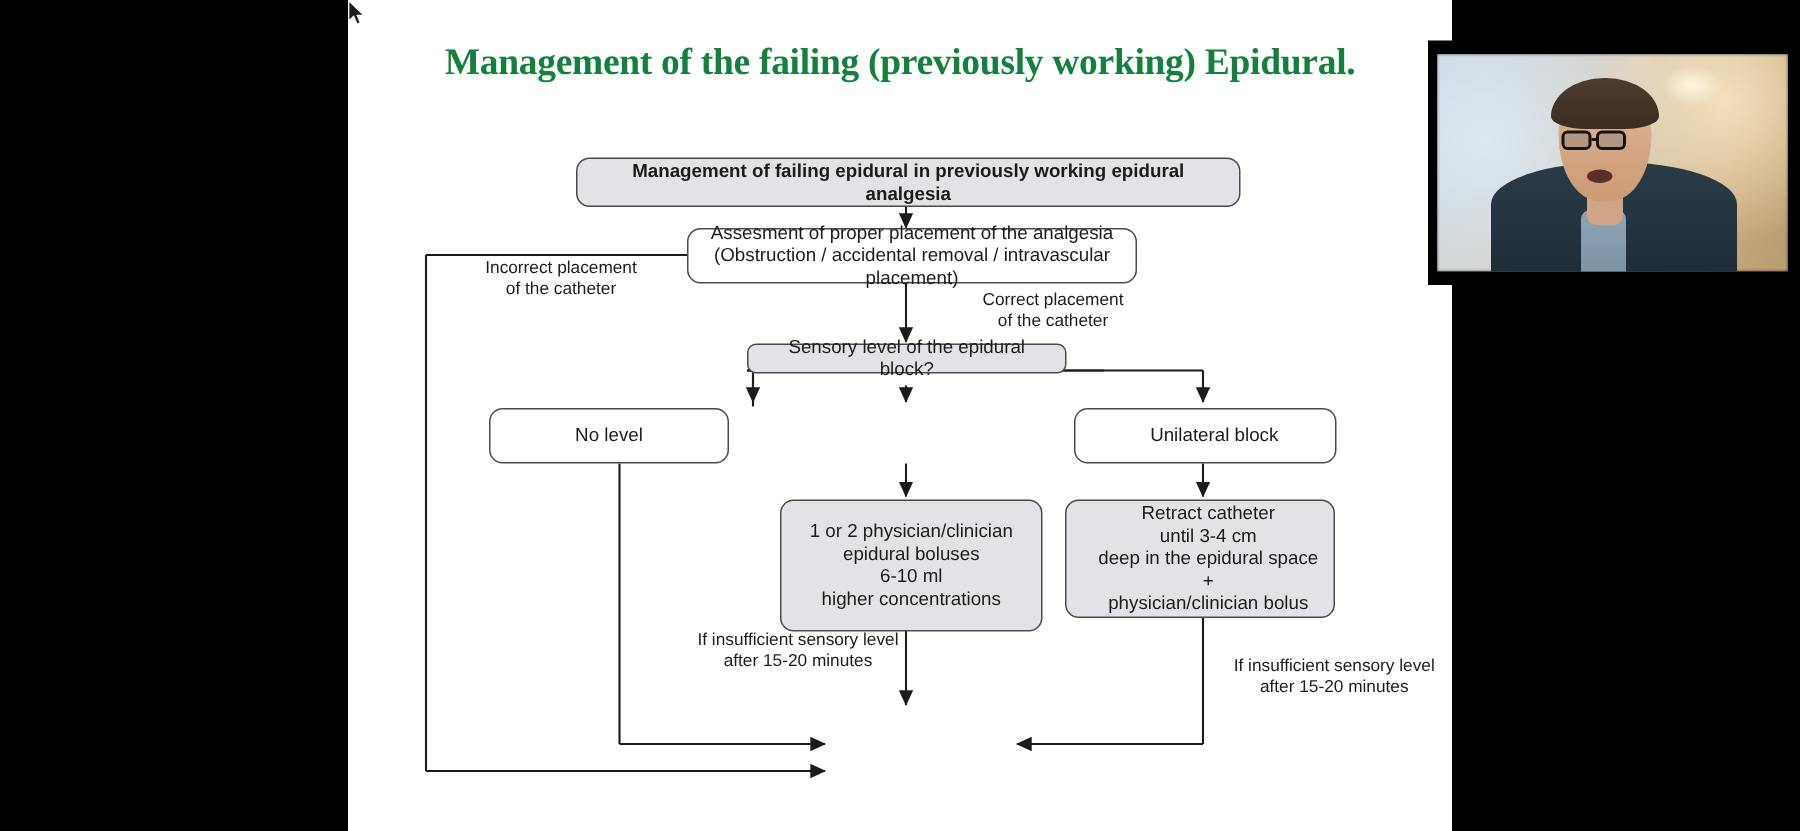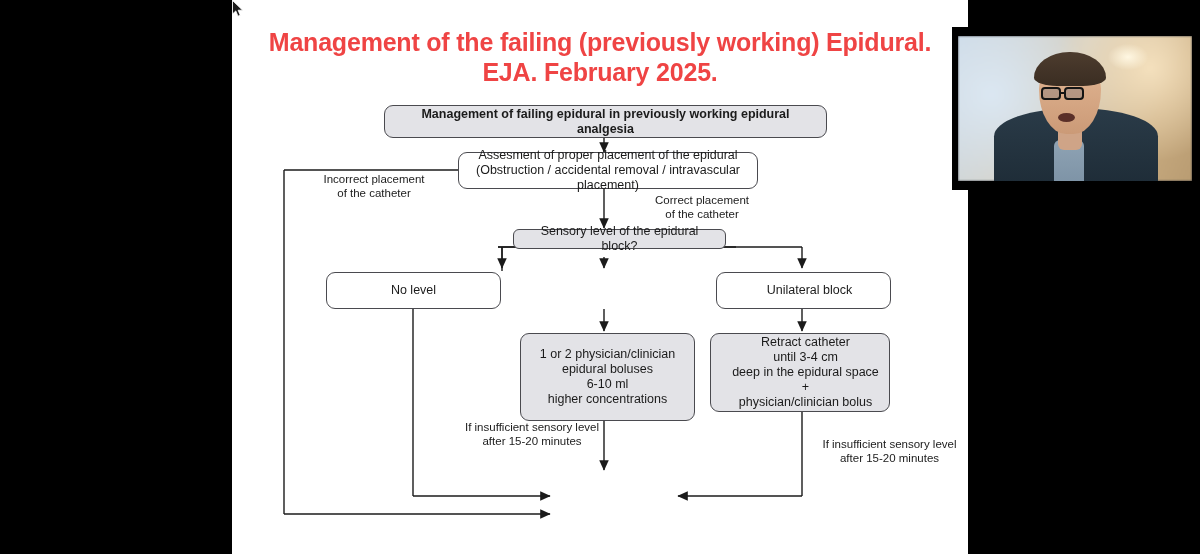--- a/index.html
+++ b/index.html
@@ -22,25 +22,25 @@
     left: 232px; top: 0px;
     width: 736px; height: 554px;
     background: #ffffff;
     overflow: hidden;
   }
 
   #slide-title {
     position: absolute;
     left: 0; top: 27px; width: 736px;
     text-align: center;
-    font-family: Liberation Sans, sans-serif;
+    font-family: Liberation Serif, serif;
     font-weight: bold;
     font-size: 25px;
     line-height: 30px;
-    color: #ef4444;
+    color: #15803d;
     letter-spacing: -0.2px;
   }
 
   
   #flow {
     position: absolute;
     left: 0; top: 0; width: 736px; height: 554px;
   }
   #flow svg { position: absolute; left: 0; top: 0; }
 
@@ -146,21 +146,20 @@
 </style>
 </head>
 <body>
 
 <div id="stage">
 
   <div id="slide">
 
     <div id="slide-title">
       <div>Management of the failing (previously working) Epidural.</div>
-      <div>EJA. February 2025.</div>
     </div>
 
     <div id="flow">
 
       <svg width="736" height="554">
         <defs>
           <marker id="ar" markerWidth="9" markerHeight="9" refX="7" refY="4" orient="auto">
             <path d="M0,0.6 L7.5,4 L0,7.4 z" fill="#1b1b1b"></path>
           </marker>
         </defs>
@@ -198,29 +197,29 @@
           <path d="M570,412 L570,496"></path>
           <path d="M570,496 L446,496" marker-end="url(#ar)"></path>
         </g>
       </svg>
 
       <div class="node gray bold" style="left:152px; top:105px; width:443px; height:33px; font-size:12.5px;">
         <span>Management of failing epidural in previously working epidural analgesia</span>
       </div>
 
       <div class="node" style="left:226px; top:152px; width:300px; height:37px; white-space:pre-line;">
-        <span>Assesment of proper placement of the epidural
+        <span>Assesment of proper placement of the analgesia
 (Obstruction / accidental removal / intravascular placement)</span>
       </div>
 
-      <div class="node gray" style="left:266px; top:229px; width:213px; height:20px; border-radius:6px;margin-left:15px;">
+      <div class="node gray" style="left:266px; top:229px; width:213px; height:20px; border-radius:6px;">
         <span>Sensory level of the epidural block?</span>
       </div>
 
-      <div class="node" style="left:94px; top:272px; width:175px; height:37px;">
+      <div class="node" style="left:94px; top:272px; width:160px; height:37px;">
         <span>No level</span>
       </div>
 
 
       <div class="node" style="left:484px; top:272px; width:175px; height:37px;padding-left:20px;">
         <span>Unilateral block</span>
       </div>
 
       <div class="node gray" style="left:288px; top:333px; width:175px; height:88px; white-space:pre-line;">
         <span>1 or 2 physician/clinician

